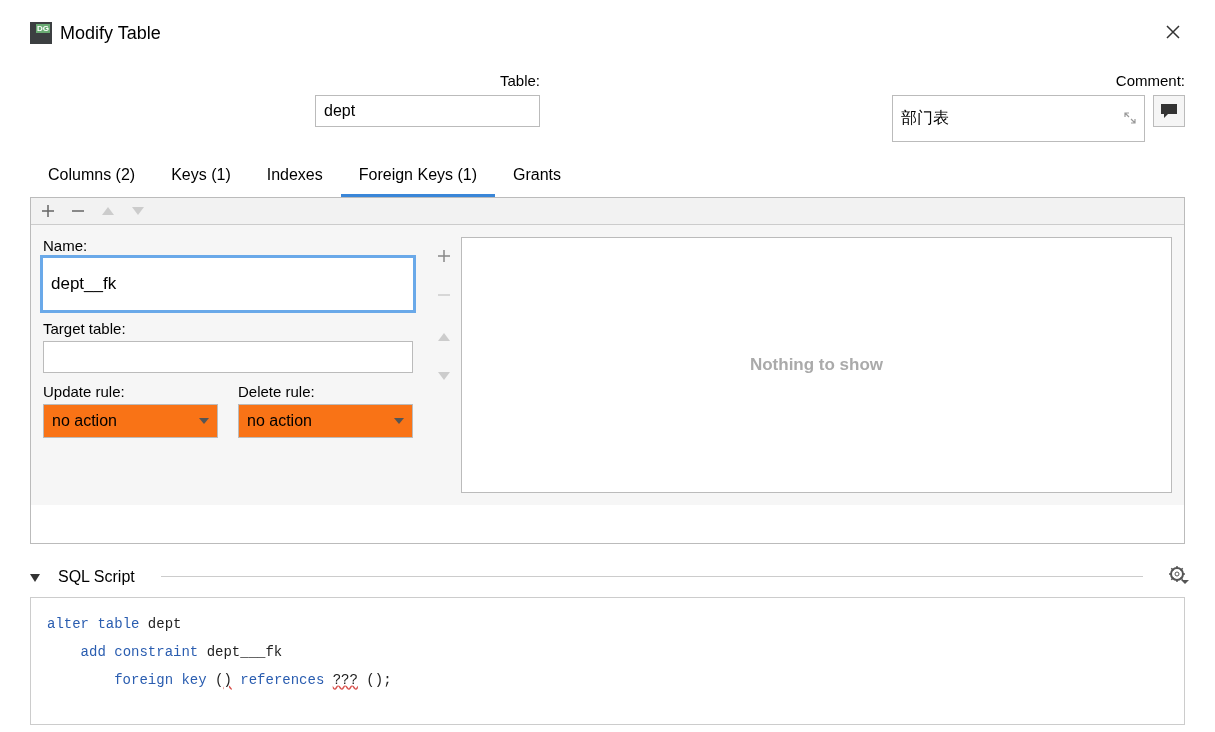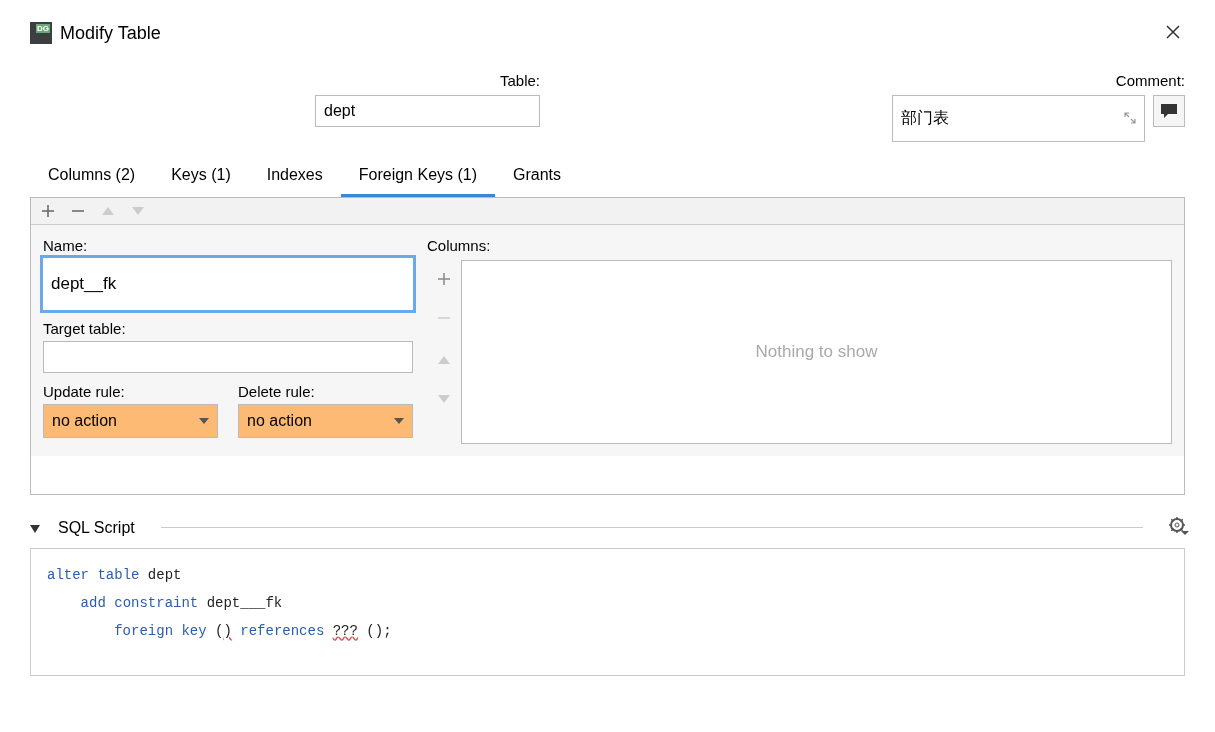--- a/index.html
+++ b/index.html
@@ -182,33 +182,34 @@
     font-size: 15px;
     background: #fff;
   }
   .rules-row {
     display: flex;
     gap: 20px;
   }
   .rule-col { flex: 1; }
   .select {
     border: 1px solid #bbb;
-    background: #fdba74;
+    background: #f97316;
     height: 34px;
     padding: 0 8px;
     font-size: 16px;
     display: flex;
     align-items: center;
     justify-content: space-between;
     cursor: pointer;
     gap: 46px;
   }
   .cols-panel {
     display: flex;
-    height: 184px;
+    height: 256px;
+    font-weight: bold;
   }
   .cols-toolbar {
     width: 34px;
     display: flex;
     flex-direction: column;
     align-items: center;
     gap: 18px;
     padding-top: 10px;
   }
   .cols-tb-btn {
@@ -380,21 +381,20 @@
               <span>no action</span>
               <svg width="10" height="6" viewBox="0 0 10 6">
                   <path d="M0 0 L5 6 L10 0 Z" fill="#555"></path>
                 </svg>
             </div>
           </div>
         </div>
       </div>
 
       <div class="fk-right">
-        <div class="fk-right-label">Columns:</div>
         <div class="cols-panel">
           <div class="cols-toolbar">
             <span class="cols-tb-btn"><svg width="14" height="14" viewBox="0 0 14 14">
                   <path d="M7 1 V13 M1 7 H13" stroke="#888" stroke-width="1.5"></path>
                 </svg></span>
             <span class="cols-tb-btn disabled"><svg width="14" height="14" viewBox="0 0 14 14">
                   <path d="M1 7 H13" stroke="#ccc" stroke-width="1.5"></path>
                 </svg></span>
             <span class="cols-tb-btn disabled"><svg width="12" height="8" viewBox="0 0 12 8">
                   <path d="M0 8 L6 0 L12 8 Z" fill="#ccc"></path>

